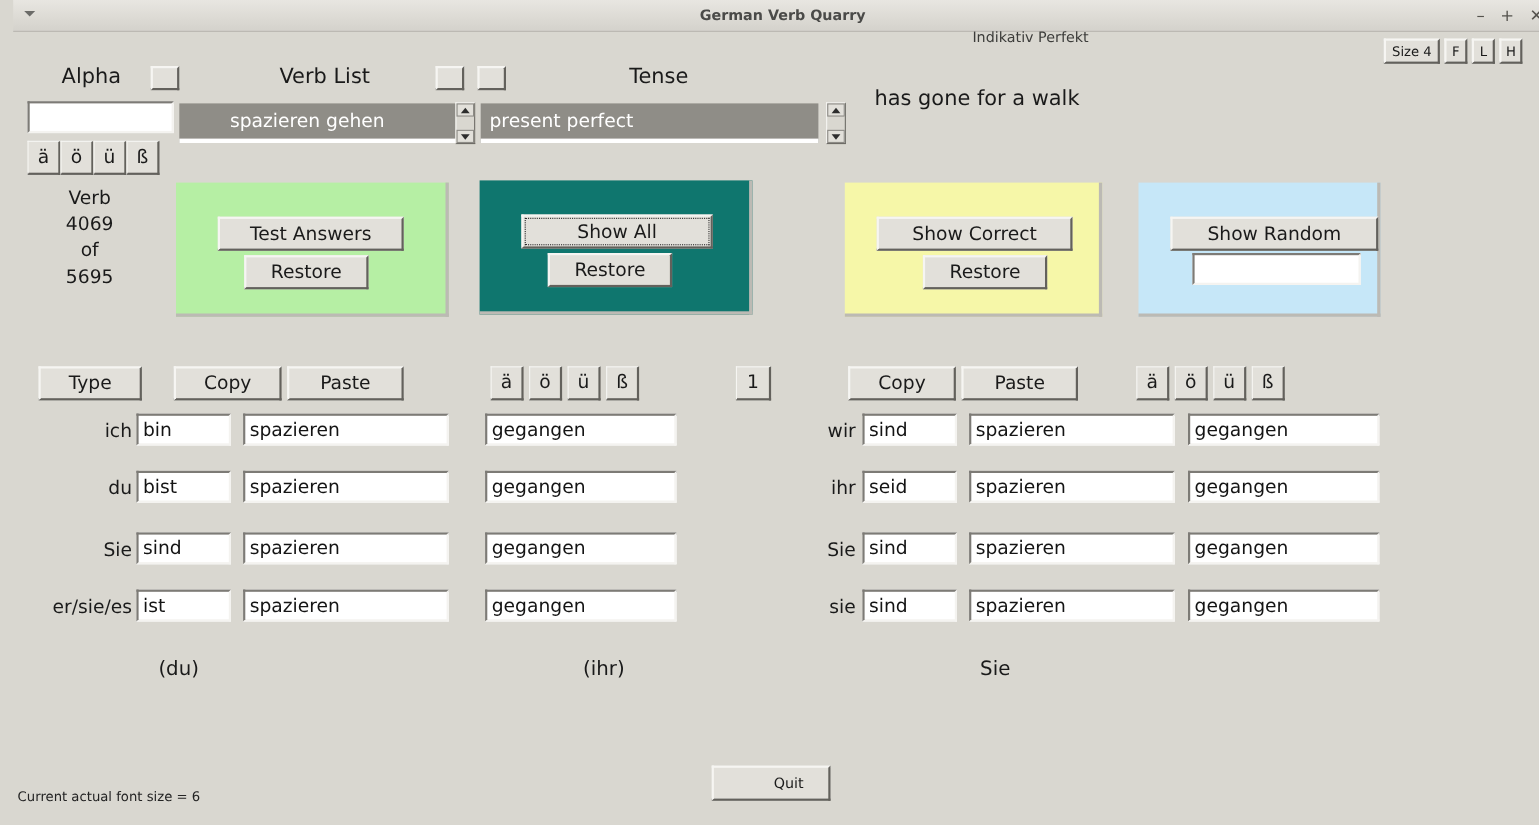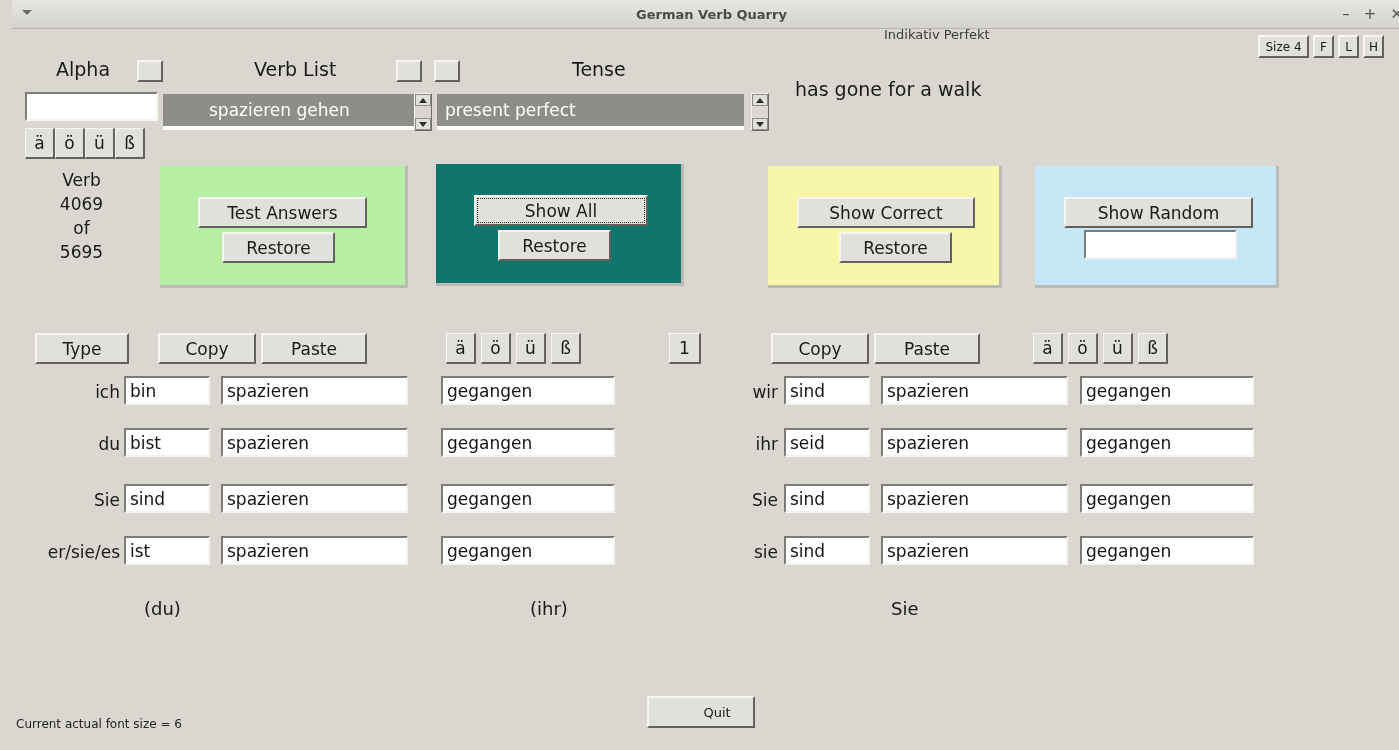--- a/index.html
+++ b/index.html
@@ -215,21 +215,21 @@
   <div class="panel" id="panel1" style="left: 436px; top: 164px; width: 248px; height: 122px; background: #0f766e;">
     <div class="btn focus" style="position:absolute; left:38px; top:31px; width:174px; height:31px; font-size:17px;">Show All</div>
     <div class="btn" style="position:absolute; left:62px; top:66px; width:113px; height:31px; font-size:17px;">Restore</div>
   </div>
 
   <div class="panel" id="panel2" style="left: 768px; top: 166px; width: 234px; height: 122px; background: rgb(246, 247, 168);">
     <div class="btn" style="position:absolute; left:29px; top:31px; width:178px; height:31px; font-size:17px;">Show Correct</div>
     <div class="btn" style="position:absolute; left:71px; top:66px; width:113px; height:31px; font-size:17px;">Restore</div>
   </div>
 
-  <div class="panel" id="panel3" style="left: 1035px; top: 166px; width: 244px; height: 122px; background: rgb(198, 231, 248);">
+  <div class="panel" id="panel3" style="left: 1035px; top: 166px; width: 220px; height: 122px; background: rgb(198, 231, 248);">
     <div class="btn" style="position:absolute; left:29px; top:31px; width:189px; height:31px; font-size:17px;">Show Random</div>
     <div class="entry" style="position:absolute; left:49px; top:64px; width:153px; height:29px; font-size:16px;"></div>
   </div>
 
   <div class="btn" style="position:absolute; left:35px; top:333px; width:94px; height:31px; font-size:17px;">Type</div>
   <div class="btn" style="position:absolute; left:158px; top:333px; width:98px; height:31px; font-size:17px;">Copy</div>
   <div class="btn" style="position:absolute; left:261px; top:333px; width:106px; height:31px; font-size:17px;">Paste</div>
 
   <div style="position:absolute; left:446px; top:333px; display:flex; gap:5px;">
     <div class="btn flat" style="width:30px;height:31px;font-size:17px;">ä</div>

